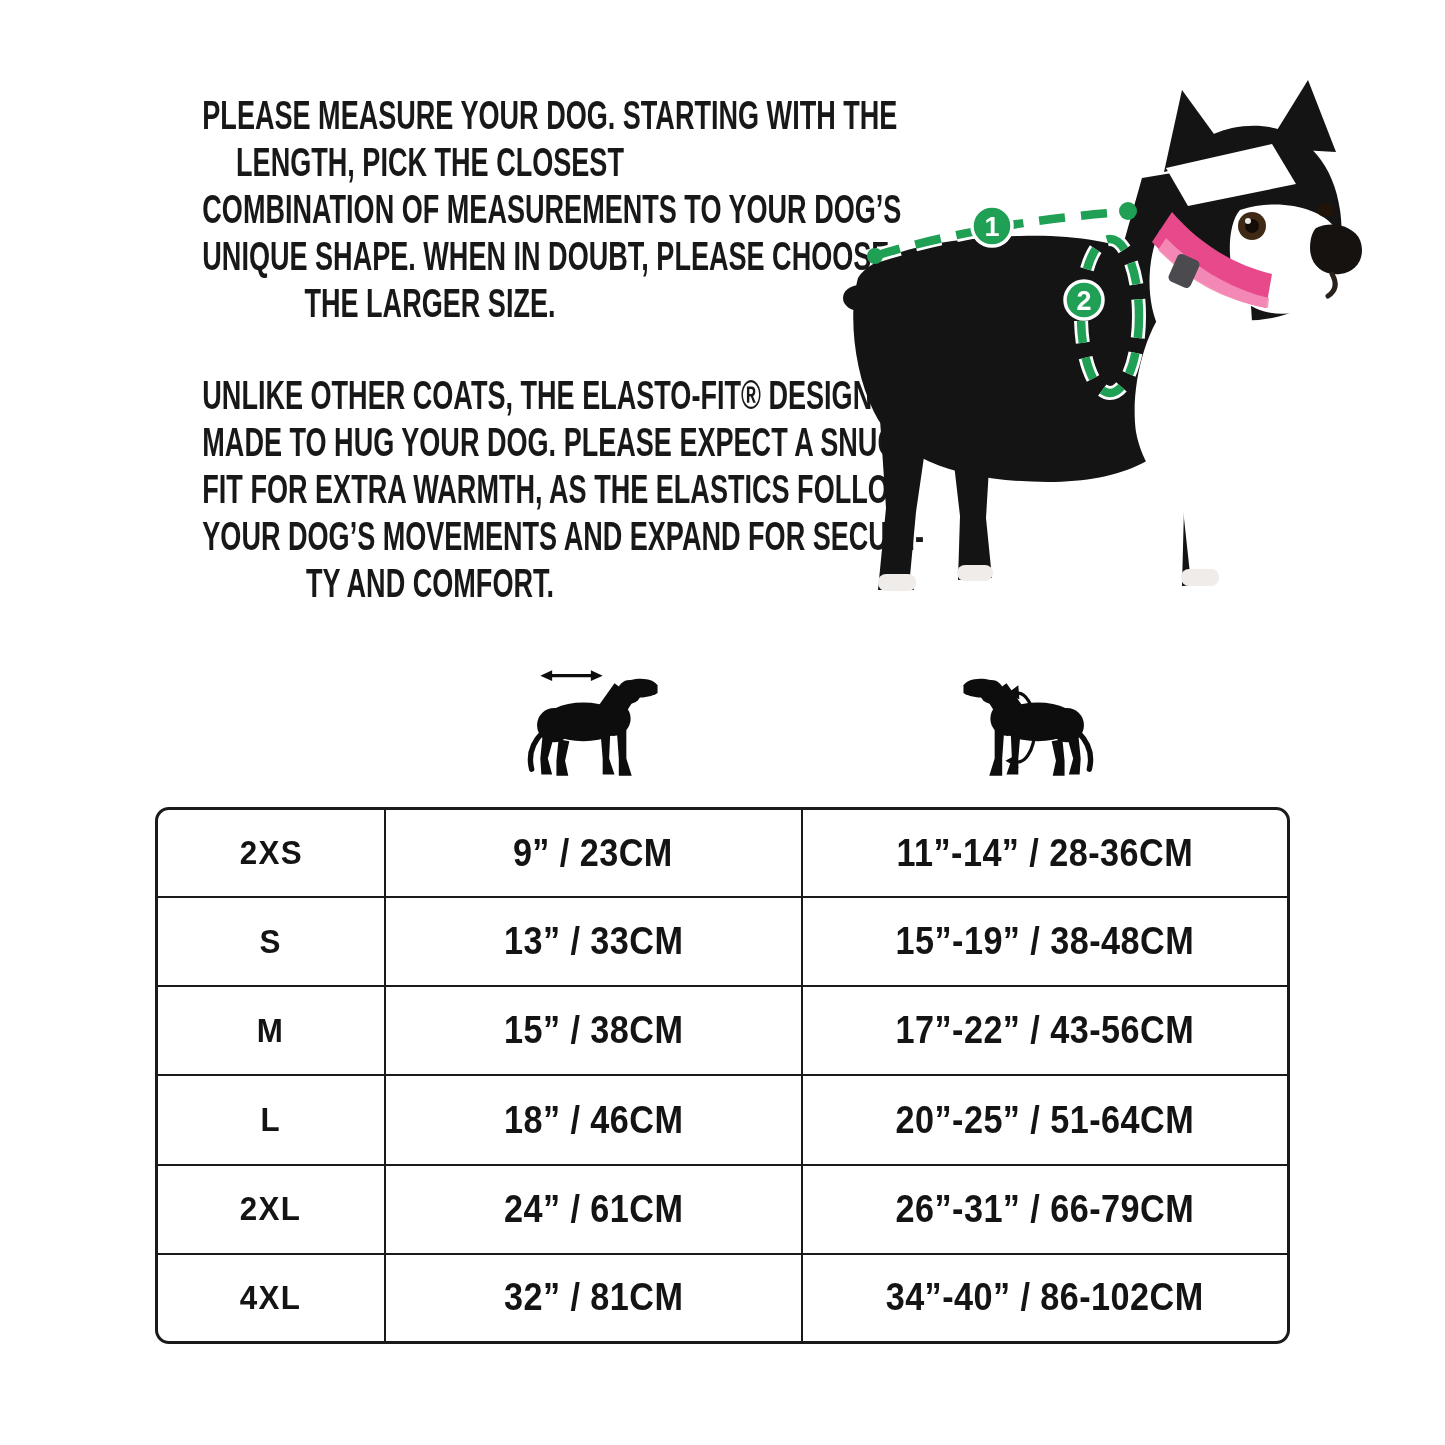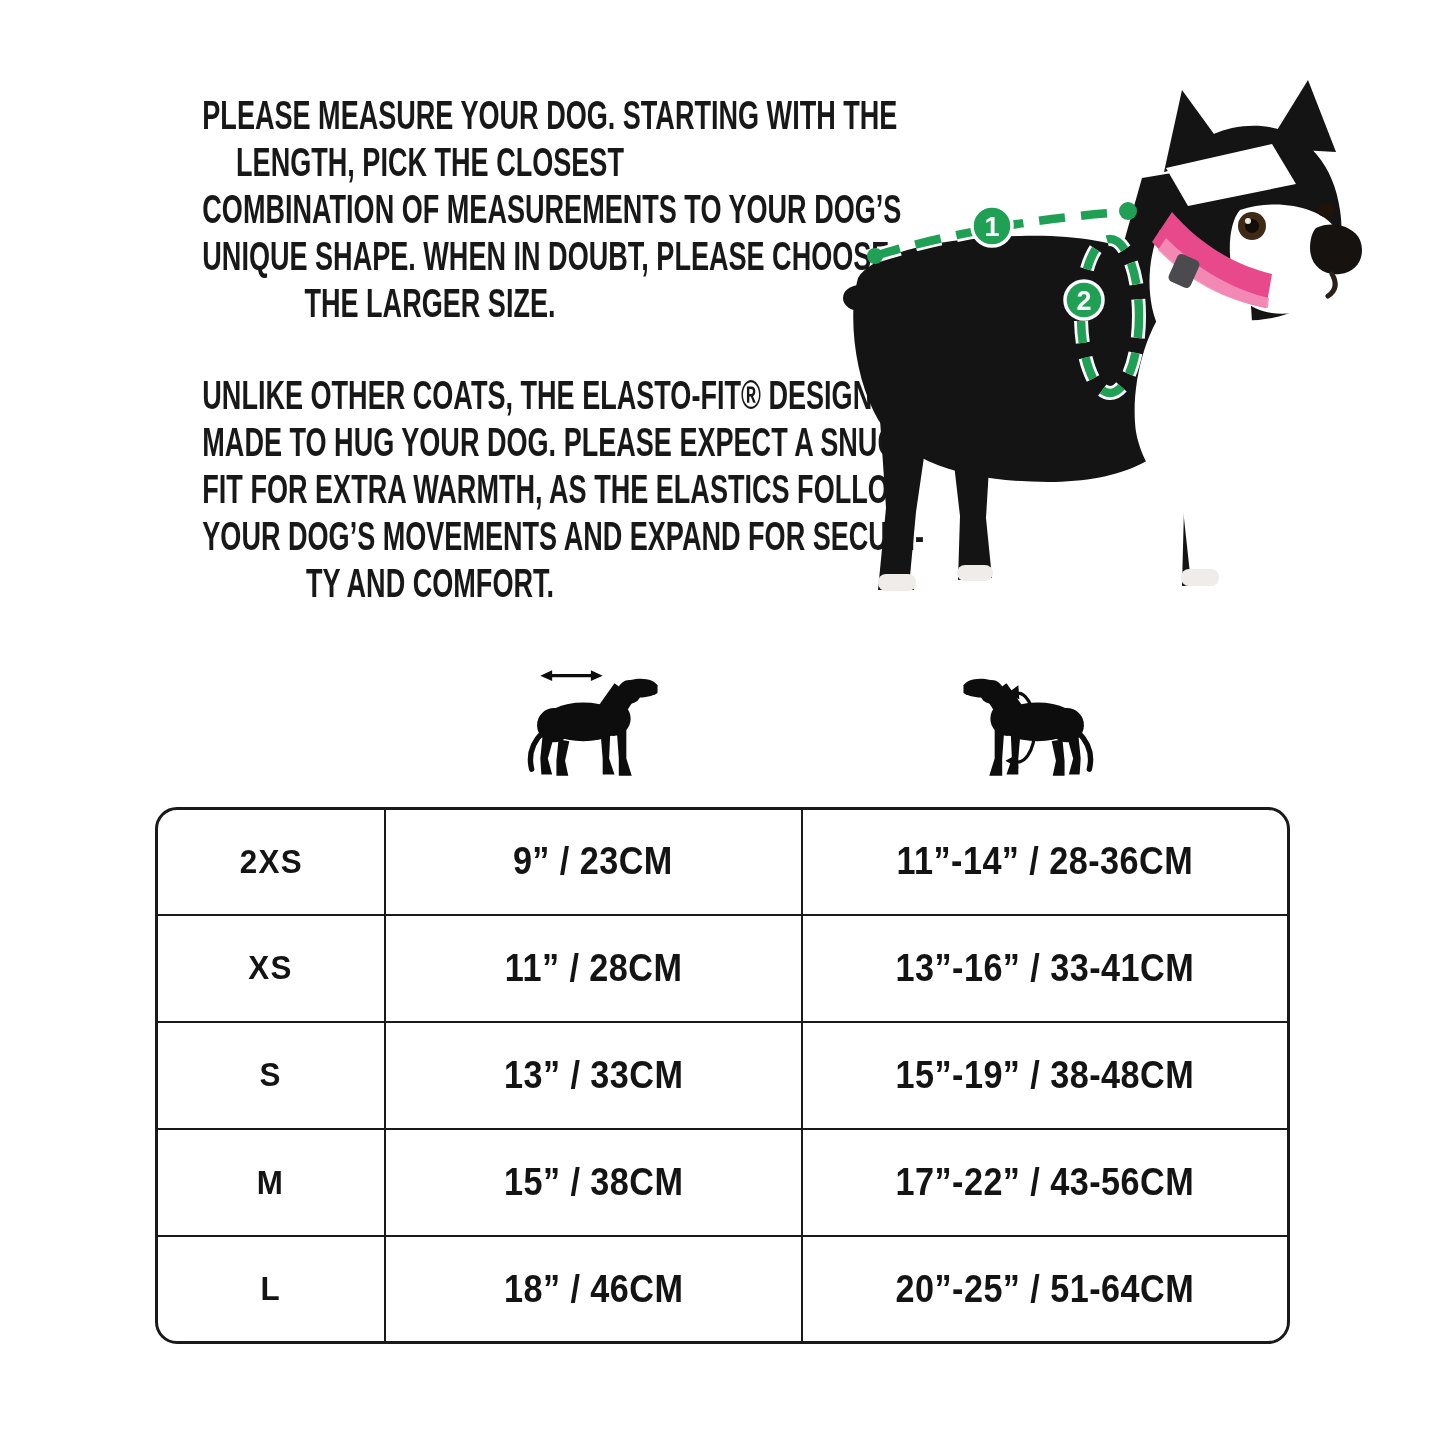--- a/index.html
+++ b/index.html
@@ -15,21 +15,21 @@
   
   .intro{
     position:absolute;left:85px;width:690px;text-align:center;
     font-weight:700;font-size:41px;line-height:47px;letter-spacing:0;
     transform:scaleX(0.66);transform-origin:50% 0;color:#181818;
     white-space:nowrap;
   }
   
   .table-wrap{
     position:absolute;left:155px;top:807px;width:1135px;height:537px;
-    border:3px solid var(--ink);border-radius:22px;overflow:hidden;box-sizing:border-box;
+    border:3px solid var(--ink);border-radius:14px;overflow:hidden;box-sizing:border-box;
     background:#fff;
   }
   table.size{
     border-collapse:collapse;width:100%;height:100%;table-layout:fixed;
   }
   table.size td{
     text-align:center;vertical-align:middle;padding:0;
     border-top:2px solid var(--ink);border-left:2px solid var(--ink);
   }
   table.size tr:first-child td{border-top:none;}
@@ -171,36 +171,41 @@
           <col style="width:36.9%">
           <col style="width:43%">
         </colgroup>
       <tbody>
         <tr>
           <td><span class="sz">2XS</span></td>
           <td><span class="meas">9” / 23CM</span></td>
           <td><span class="meas">11”-14” / 28-36CM</span></td>
         </tr>
         <tr>
-          <td><span class="sz">XS</span></td>
-          <td><span class="meas">11” / 28CM</span></td>
-          <td><span class="meas">13”-16” / 33-41CM</span></td>
-        </tr>
-        <tr>
           <td><span class="sz">S</span></td>
           <td><span class="meas">13” / 33CM</span></td>
           <td><span class="meas">15”-19” / 38-48CM</span></td>
         </tr>
         <tr>
           <td><span class="sz">M</span></td>
           <td><span class="meas">15” / 38CM</span></td>
           <td><span class="meas">17”-22” / 43-56CM</span></td>
         </tr>
         <tr>
           <td><span class="sz">L</span></td>
           <td><span class="meas">18” / 46CM</span></td>
           <td><span class="meas">20”-25” / 51-64CM</span></td>
         </tr>
+        <tr>
+          <td><span class="sz">2XL</span></td>
+          <td><span class="meas">24” / 61CM</span></td>
+          <td><span class="meas">26”-31” / 66-79CM</span></td>
+        </tr>
+        <tr>
+          <td><span class="sz">4XL</span></td>
+          <td><span class="meas">32” / 81CM</span></td>
+          <td><span class="meas">34”-40” / 86-102CM</span></td>
+        </tr>
       </tbody>
     </table>
   </div>
 
 </div>
 
 </body></html>

